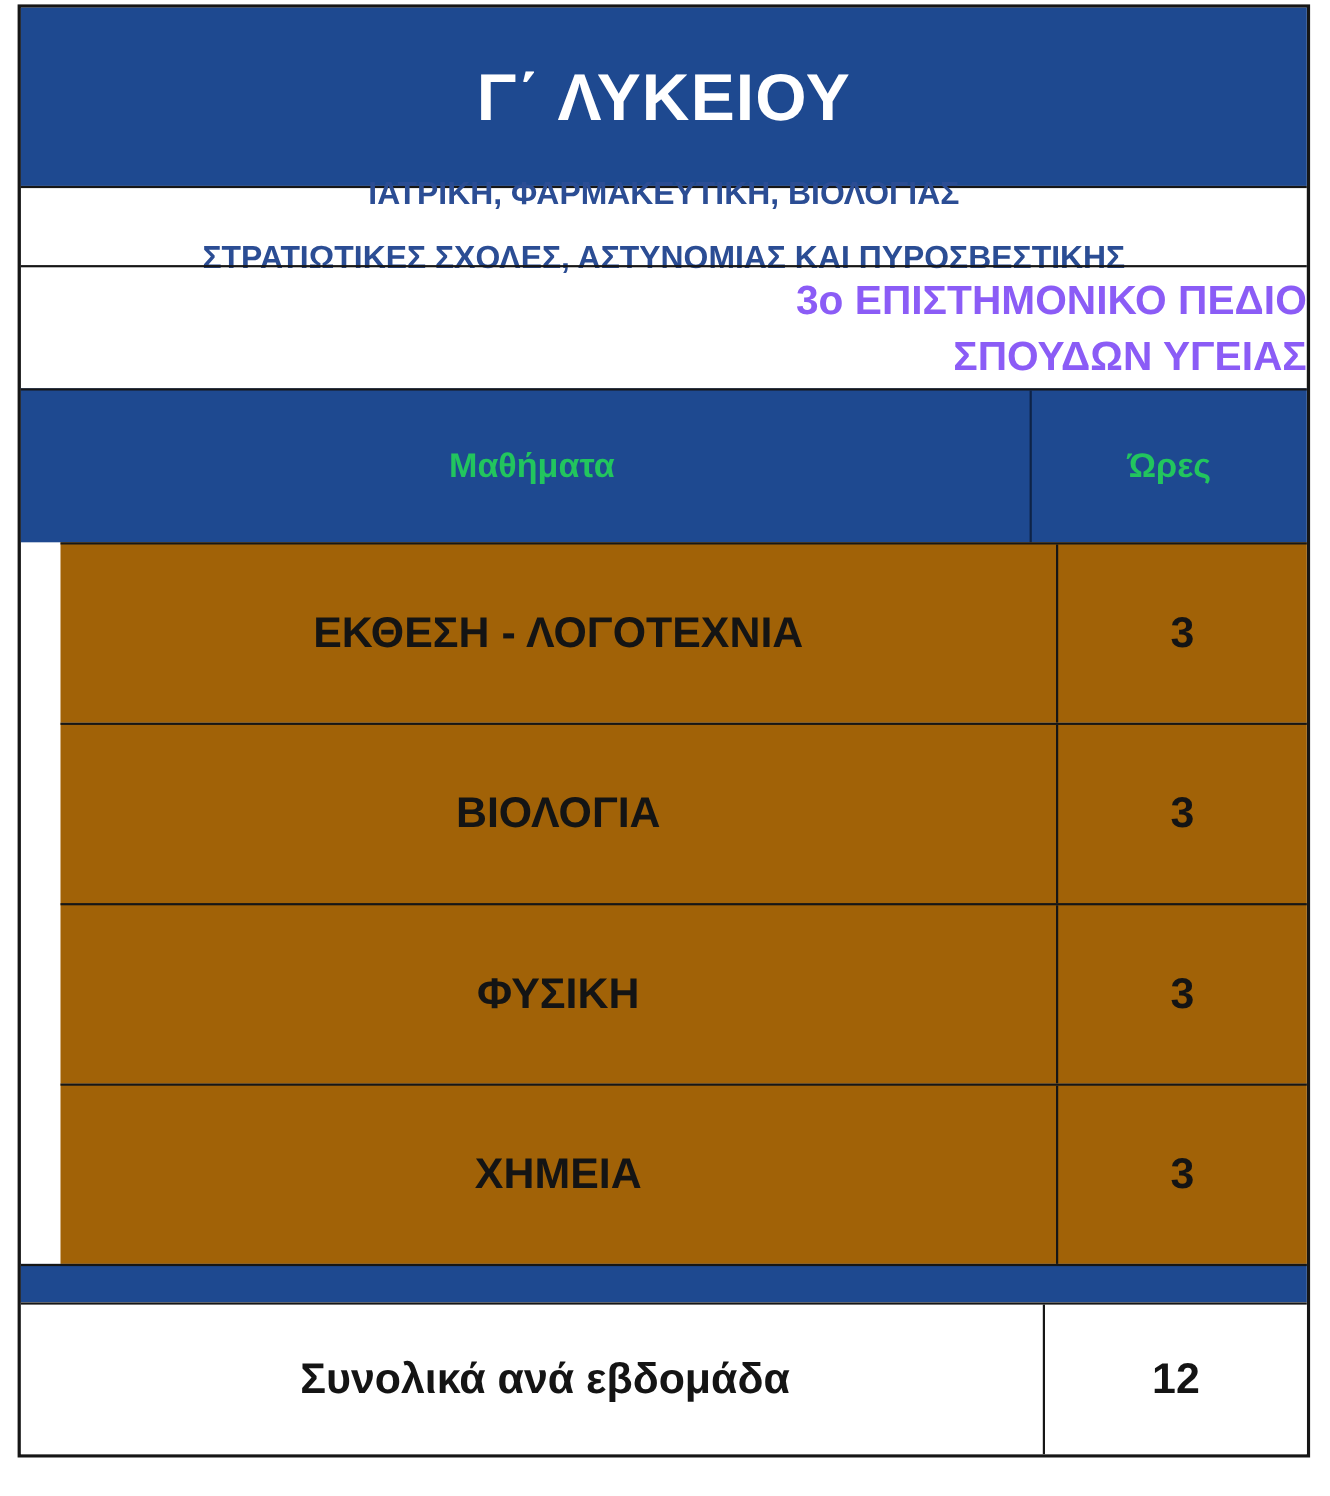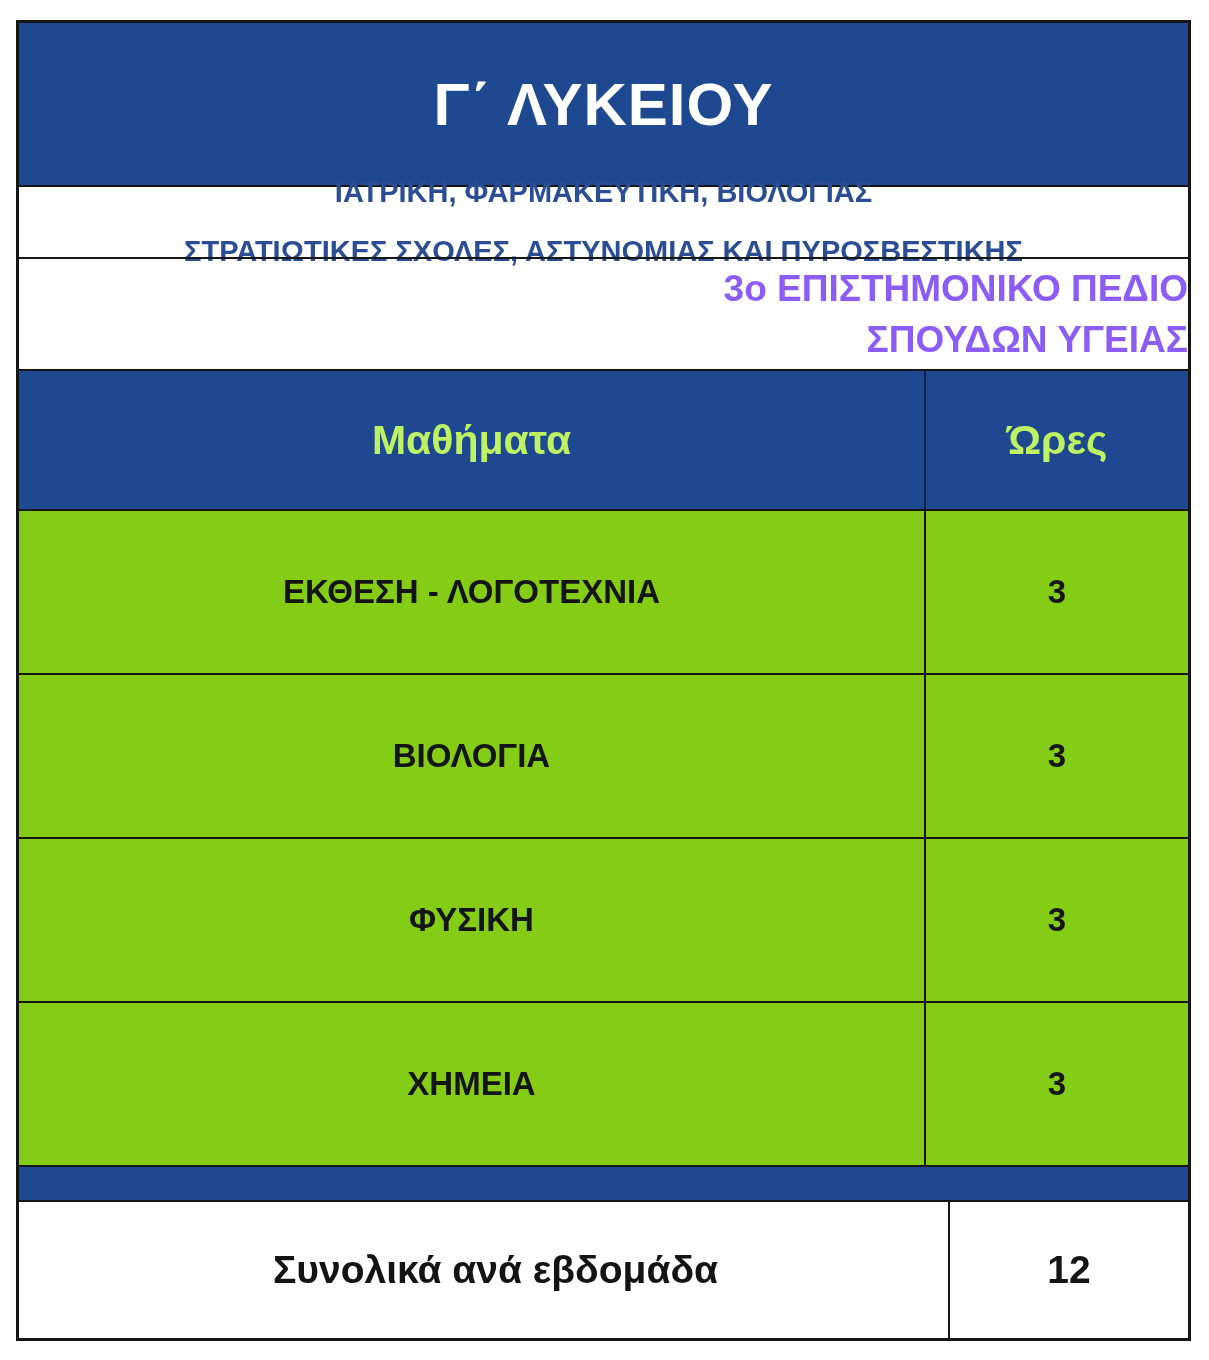--- a/index.html
+++ b/index.html
@@ -12,21 +12,21 @@
     width: 1209px;
     height: 1360px;
     background: #ffffff;
     font-family: "Liberation Sans", sans-serif;
     font-weight: bold;
     box-sizing: border-box;
   }
   .curriculum-table {
     position: absolute;
     left: 16px;
-    top: 20px;
+    top: 4px;
     width: 1169px;
     border: 3px solid #161616;
     display: flex;
     flex-direction: column;
     background: #ffffff;
   }
   
   .band-title {
     height: 162px;
     background: #1E4990;
@@ -85,31 +85,33 @@
     border-left: 2px solid #161616;
     display: flex;
     align-items: center;
     justify-content: center;
     text-align: center;
     box-sizing: border-box;
   }
   .trow.header-row {
     height: 138px;
     background: #1E4990;
-    color: #bef264;
-    font-size: 41px;
+    color: #22c55e;
+    font-size: 31px;
+    padding-left: 12px;
   }
   .trow.header-row .cell-right {
     border-left-color: #0E2347;
   }
   .trow.subject-row {
     height: 162px;
-    background: #84cc16;
+    background: #a16207;
     color: #141414;
-    font-size: 33px;
+    font-size: 39px;
+    margin-left: 36px;
   }
   .trow.total-row {
     height: 136px;
     background: #ffffff;
     color: #141414;
     font-size: 39px;
     padding-left: 24px;
   }
 </style>
 </head>

